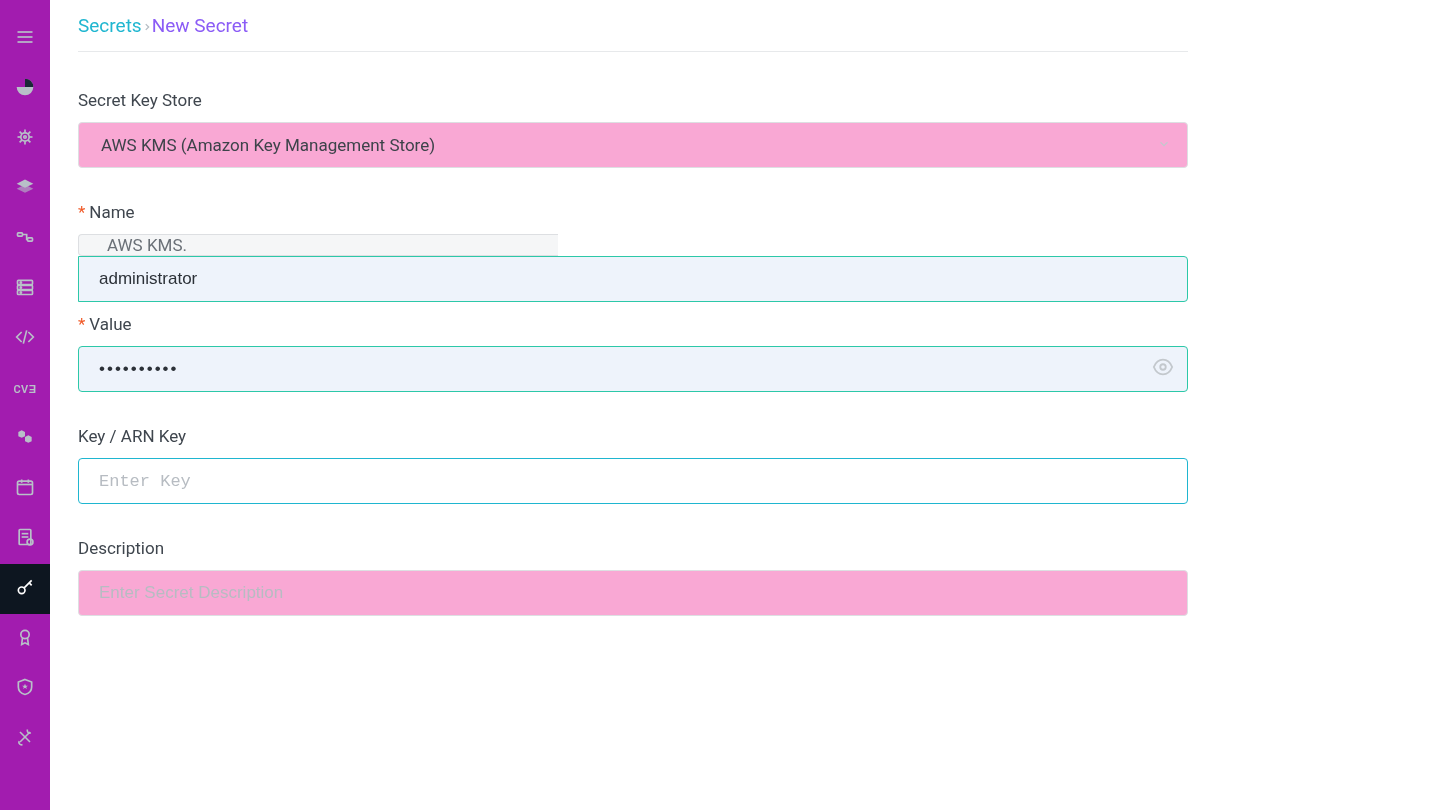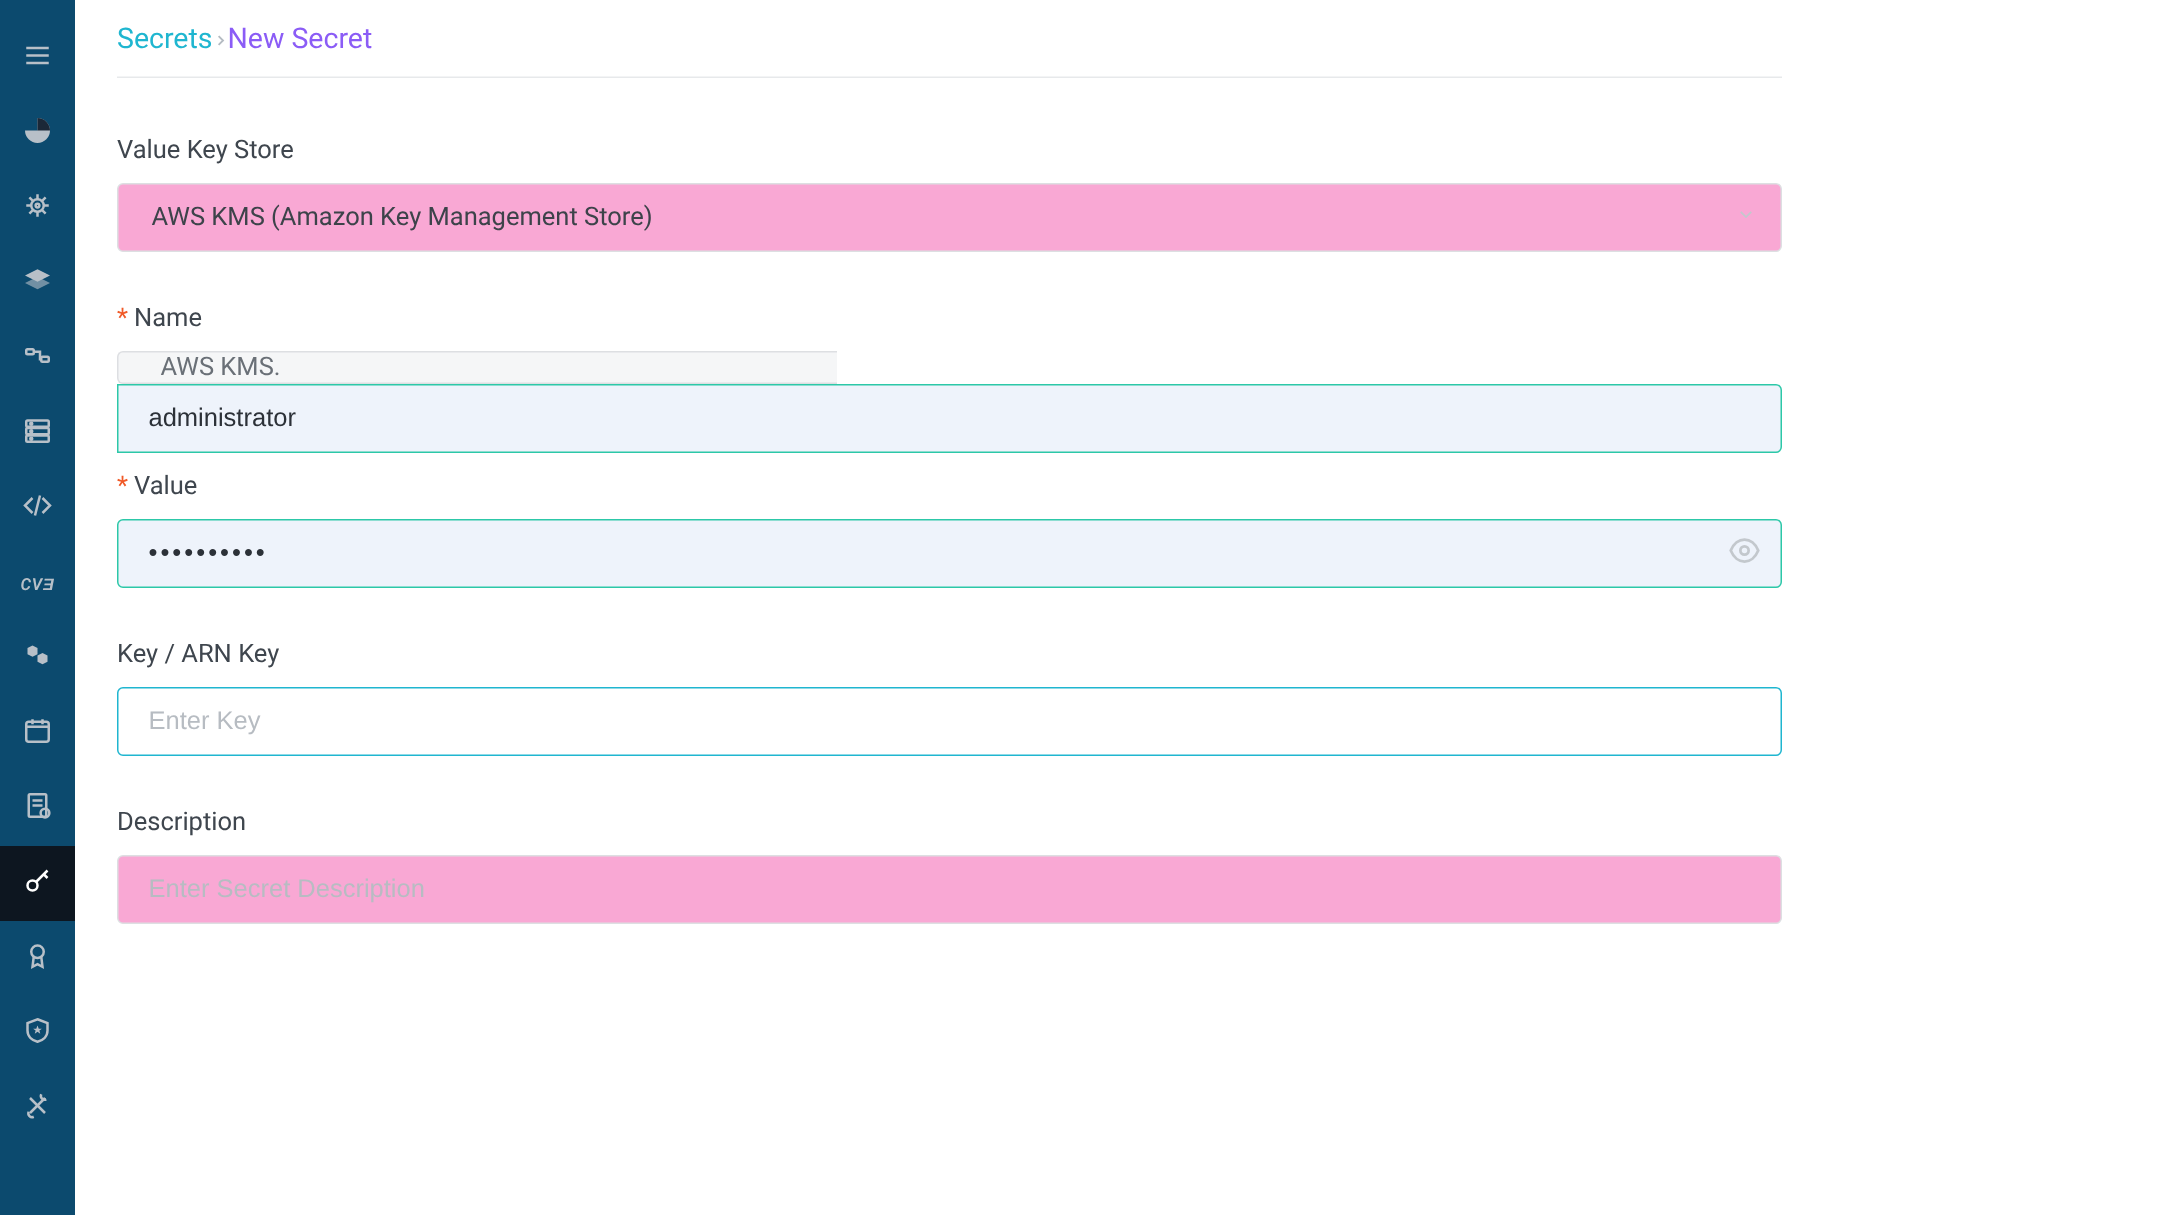--- a/index.html
+++ b/index.html
@@ -2,27 +2,26 @@
 <html><head>
 <meta charset="utf-8">
 <style>
   * { box-sizing: border-box; margin: 0; padding: 0; }
   html, body { height: 100%; font-family: -apple-system, BlinkMacSystemFont, "Segoe UI", Roboto, Helvetica, Arial, sans-serif; background: #fff; }
   .app { display: flex; height: 100vh; }
 
   
   .sidebar {
     width: 50px;
-    background: #0c4a6e;
+    background: #a21caf;
     display: flex;
     flex-direction: column;
     align-items: center;
     padding-top: 14px;
     flex-shrink: 0;
-    font-style: italic;
   }
   .sidebar-item {
     width: 50px;
     height: 50px;
     display: flex;
     align-items: center;
     justify-content: center;
     color: #b8c0c8;
     cursor: pointer;
   }
@@ -140,20 +139,21 @@
   .key-input {
     width: 100%;
     height: 46px;
     border: 1.5px solid #1fb6d0;
     border-radius: 4px;
     background: #fff;
     padding: 0 20px;
     font-size: 17px;
     color: #2c3138;
     outline: none;
+    font-family: Liberation Mono, monospace;
   }
   .key-input::placeholder { color: #b7bcc2; }
 
   
   .desc-input {
     width: 100%;
     height: 46px;
     border: 1px solid #dddfe2;
     border-radius: 4px;
     background: #f9a8d4;
@@ -323,21 +323,21 @@
           <svg width="10" height="10" viewBox="0 0 24 24" fill="none" stroke="currentColor" stroke-width="3">
               <polyline points="9 5 16 12 9 19"></polyline>
             </svg>
         </span>
         <span class="bc-current">New Secret</span>
       </div>
 
       <div class="form">
 
         <div class="field">
-          <label class="label">Value Key Store</label>
+          <label class="label">Secret Key Store</label>
           <div class="select">
             <span>AWS KMS (Amazon Key Management Store)</span>
             <span class="chev">
               <svg viewBox="0 0 24 24">
                   <polyline points="6 9 12 15 18 9"></polyline>
                 </svg>
             </span>
           </div>
         </div>
 

